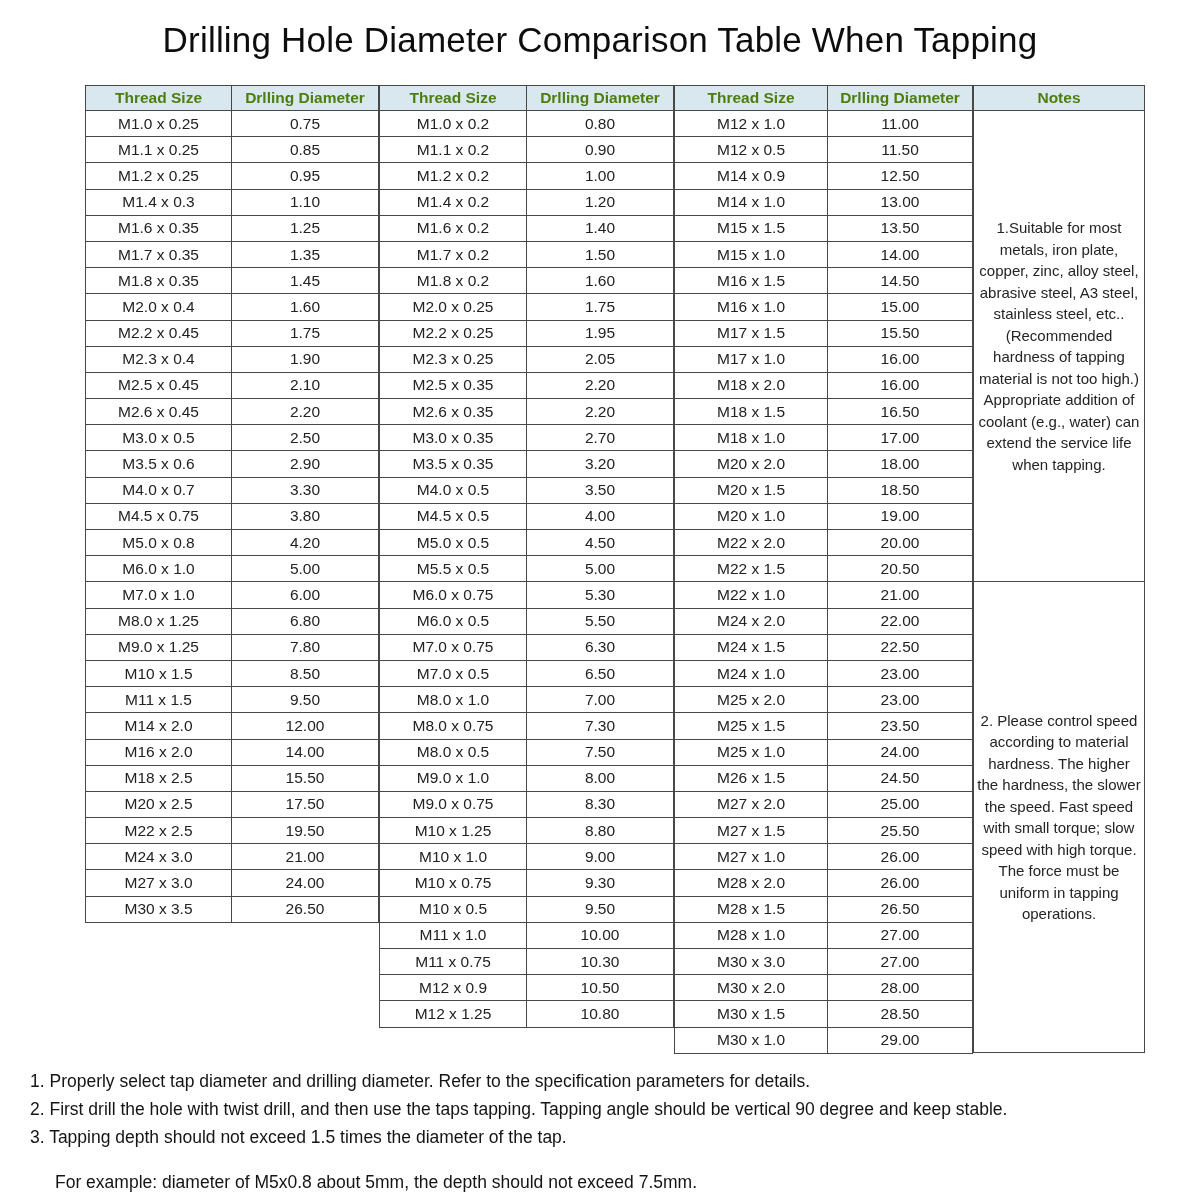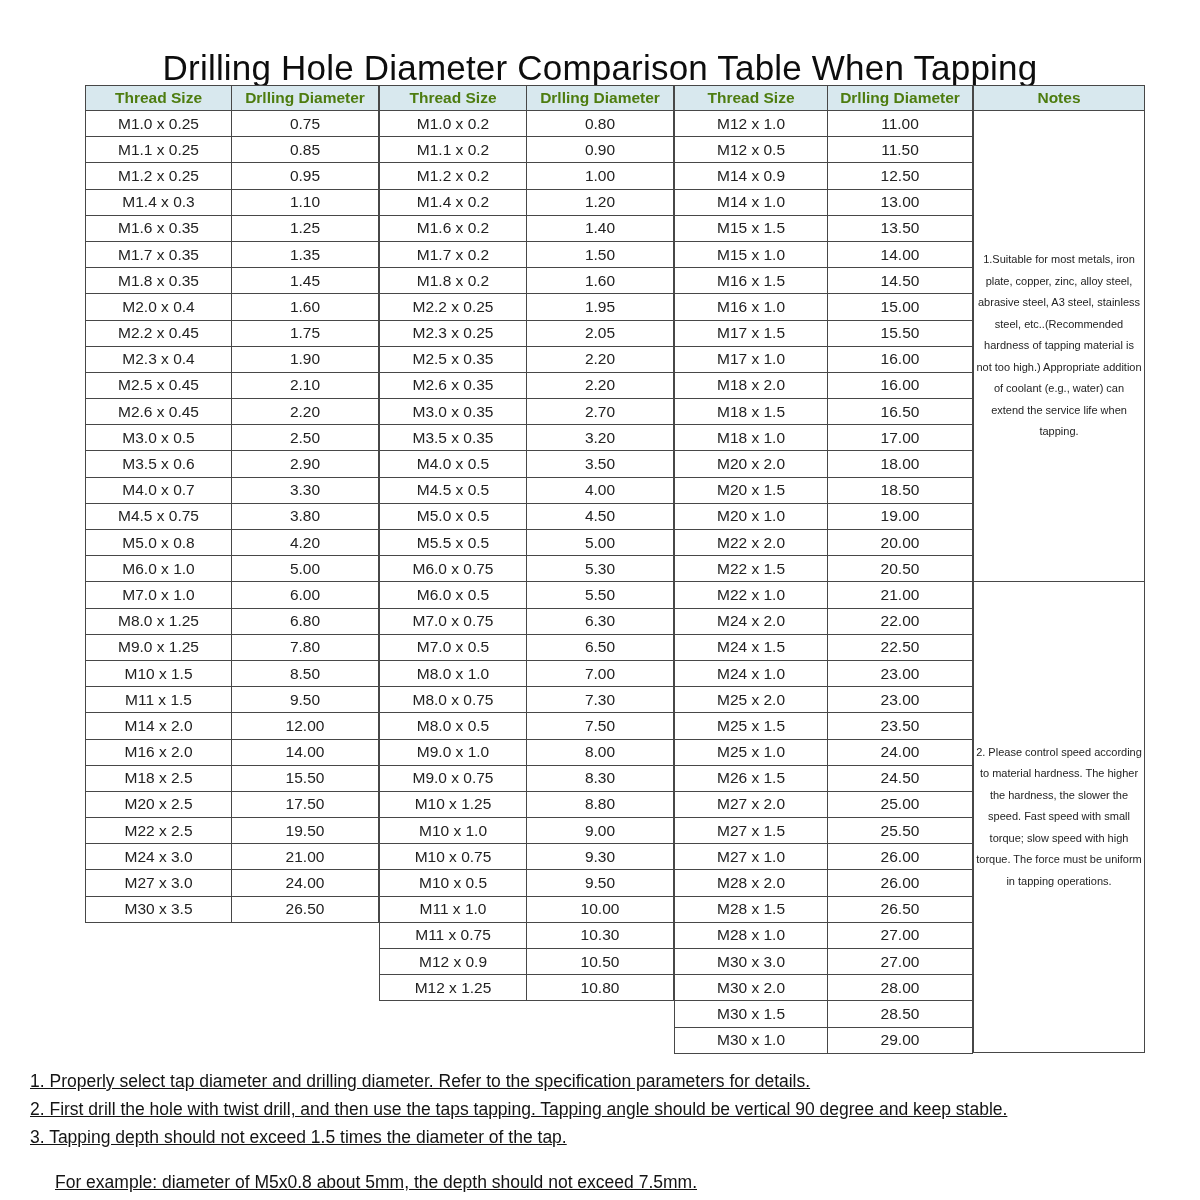--- a/index.html
+++ b/index.html
@@ -7,47 +7,47 @@
     --border:#474747;
     --text:#1c1c1c;
   }
   html,body{margin:0;padding:0;}
   body{
     width:1200px;height:1200px;background:#ffffff;position:relative;
     font-family:"Liberation Sans", sans-serif;color:var(--text);overflow:hidden;
   }
   .title{
     position:absolute;top:20px;left:0;width:1200px;text-align:center;
-    font-size:35px;font-weight:400;color:#0d0d0d;letter-spacing:.2px;white-space:nowrap;margin-top:28px;
+    font-size:35px;font-weight:400;color:#0d0d0d;letter-spacing:.2px;white-space:nowrap;
   }
   .tables{
     position:absolute;left:85px;top:85px;display:flex;align-items:flex-start;
   }
   table{border-collapse:collapse;table-layout:fixed;}
   th,td{
     border:1px solid var(--border);padding:0;text-align:center;
     font-size:15.5px;color:#222;vertical-align:middle;overflow:hidden;white-space:nowrap;
   }
   th{
     background:var(--header-bg);height:24px;font-weight:700;color:#4d7c0f;
   }
   td{height:25.2px;}
   .t1 .c0{width:145px}.t1 .c1{width:146px}
   .t2 .c0{width:146px}.t2 .c1{width:146px}
   .t3 .c0{width:152px}.t3 .c1{width:144px}
   .tn .c0{width:170px}
   .tn td.notecell{
     height:470px;white-space:normal;vertical-align:middle;
-    font-size:11px;line-height:21.5px;padding:0 2px;color:#242424;
+    font-size:15px;line-height:21.5px;padding:0 2px;color:#242424;
   }
   .footer{
     position:absolute;left:30px;top:1071px;width:1170px;
     font-size:17.5px;line-height:21px;color:#141414;white-space:nowrap;
   }
-  .footer .fline{margin-bottom:7px;text-decoration:underline;}
+  .footer .fline{margin-bottom:7px;}
   .footer .indent{padding-left:25px;margin-top:24px;}
 </style>
 </head>
 <body>
 
 <div class="title">Drilling Hole Diameter Comparison Table When Tapping</div>
 
 <div class="tables">
 
   <table class="t1">
@@ -213,20 +213,24 @@
           <td class="c0">M1.6 x 0.2</td>
           <td class="c1">1.40</td>
         </tr>
         <tr>
           <td class="c0">M1.7 x 0.2</td>
           <td class="c1">1.50</td>
         </tr>
         <tr>
           <td class="c0">M1.8 x 0.2</td>
           <td class="c1">1.60</td>
+        </tr>
+        <tr>
+          <td class="c0">M2.0 x 0.25</td>
+          <td class="c1">1.75</td>
         </tr>
         <tr>
           <td class="c0">M2.2 x 0.25</td>
           <td class="c1">1.95</td>
         </tr>
         <tr>
           <td class="c0">M2.3 x 0.25</td>
           <td class="c1">2.05</td>
         </tr>
         <tr>

